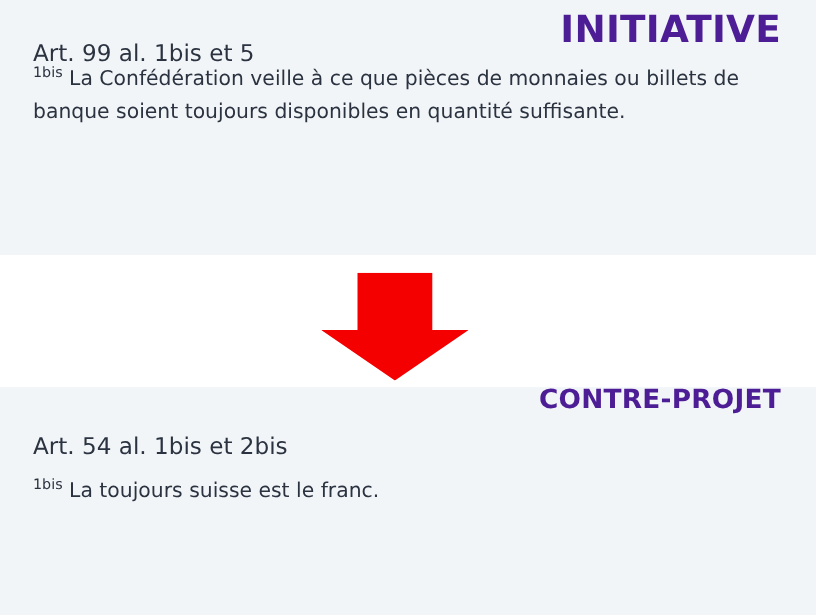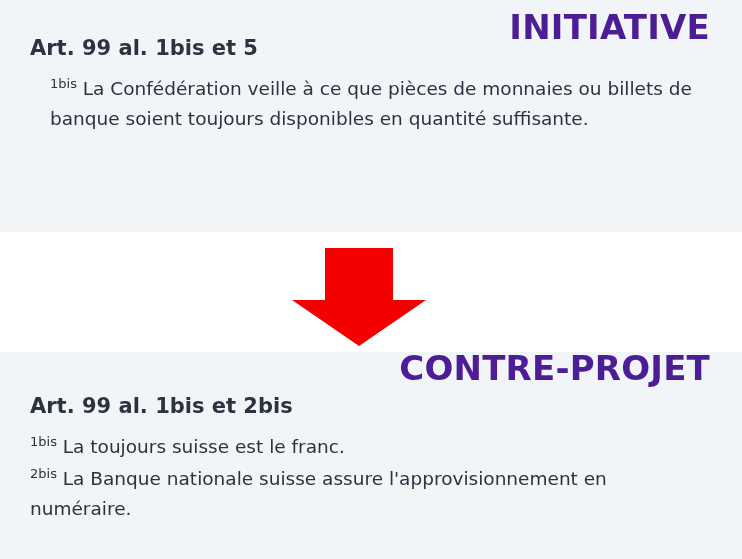--- a/index.html
+++ b/index.html
@@ -34,21 +34,21 @@
     right: 32px;
     color: #4c1d95;
     font-weight: bold;
     letter-spacing: 0.2px;
     line-height: 1;
     white-space: nowrap;
   }
 
   .art-title {
     font-size: 21px;
-    font-weight: bold;
+    font-weight: normal;
     color: #2b3340;
     margin: 0;
     line-height: 1.2;
   }
 
   .para {
     font-size: 18.5px;
     line-height: 1.62;
     color: #2b3340;
     margin: 0;
@@ -69,23 +69,22 @@
     font-size: 34px;
   }
   #initiative-title {
     position: absolute;
     left: 30px;
     top: 36px;
   }
   #initiative-body {
     position: absolute;
     left: 30px;
-    top: 74px;
+    top: 57px;
     width: 680px;
-    margin-left: 20px;
   }
   #initiative-para-2 {
     margin-top: 4px;
   }
 
   
   #arrow-zone {
     position: absolute;
     left: 0;
     top: 232px;
@@ -101,21 +100,21 @@
     height: 98px;
   }
 
   
   #contreprojet-panel {
     top: 352px;
     height: 207px;
   }
   #contreprojet-flag {
     top: -1px;
-    font-size: 34px;
+    font-size: 24px;
   }
   #contreprojet-title {
     position: absolute;
     left: 30px;
     top: 42px;
   }
   #contreprojet-body {
     position: absolute;
     left: 30px;
     top: 80px;
@@ -144,25 +143,22 @@
 
   <div id="arrow-zone">
     <svg id="down-arrow" viewBox="0 0 134 98">
       <polygon points="33,0 101,0 101,52 134,52 67,98 0,52 33,52" fill="#f50000"></polygon>
     </svg>
   </div>
 
   <div class="panel" id="contreprojet-panel">
     <div class="section-flag" id="contreprojet-flag">CONTRE-PROJET</div>
 
-    <h2 class="art-title" id="contreprojet-title">Art. 99 al. 1bis et 2bis</h2>
+    <h2 class="art-title" id="contreprojet-title">Art. 54 al. 1bis et 2bis</h2>
 
     <div id="contreprojet-body">
       <p class="para" id="contreprojet-para-1">
         <span class="num">1bis</span><span> La toujours suisse est le franc.</span>
-      </p>
-      <p class="para" id="contreprojet-para-2">
-        <span class="num">2bis</span><span> La Banque nationale suisse assure l'approvisionnement en numéraire.</span>
       </p>
     </div>
   </div>
 
 </div>
 
 </body></html>

